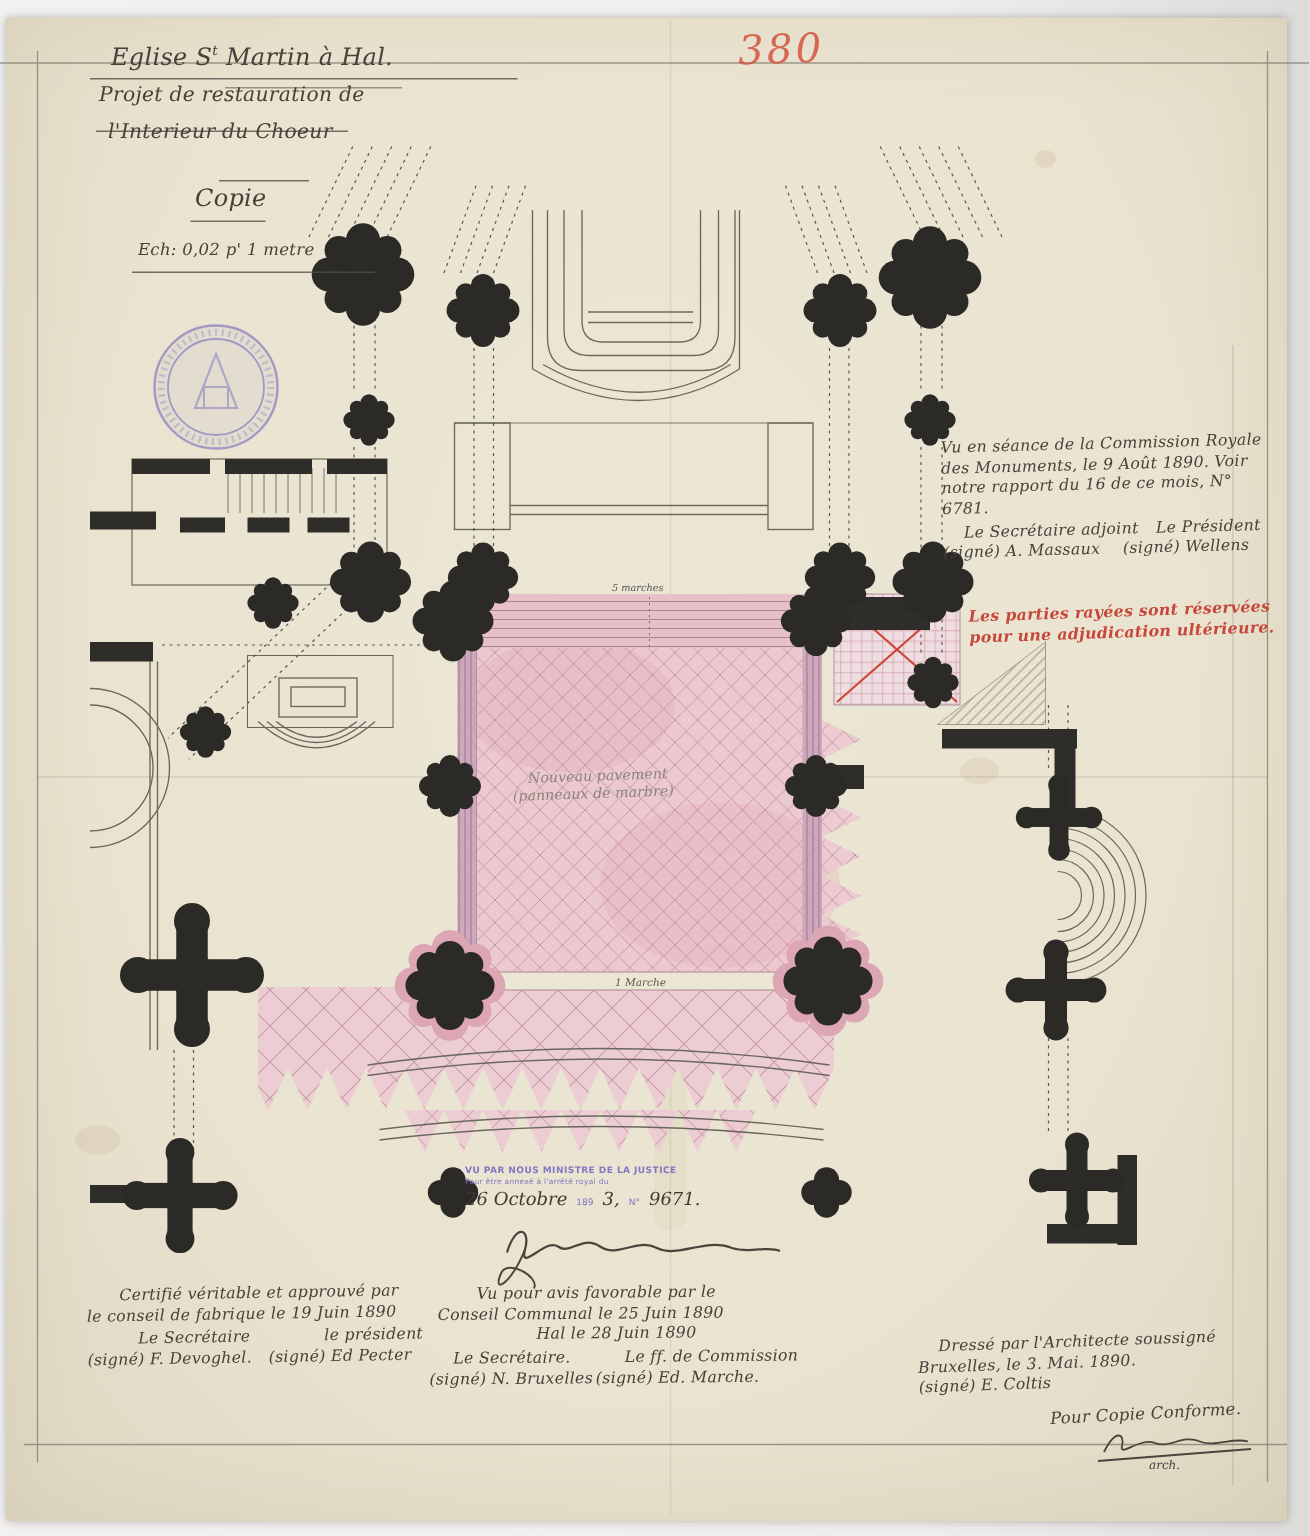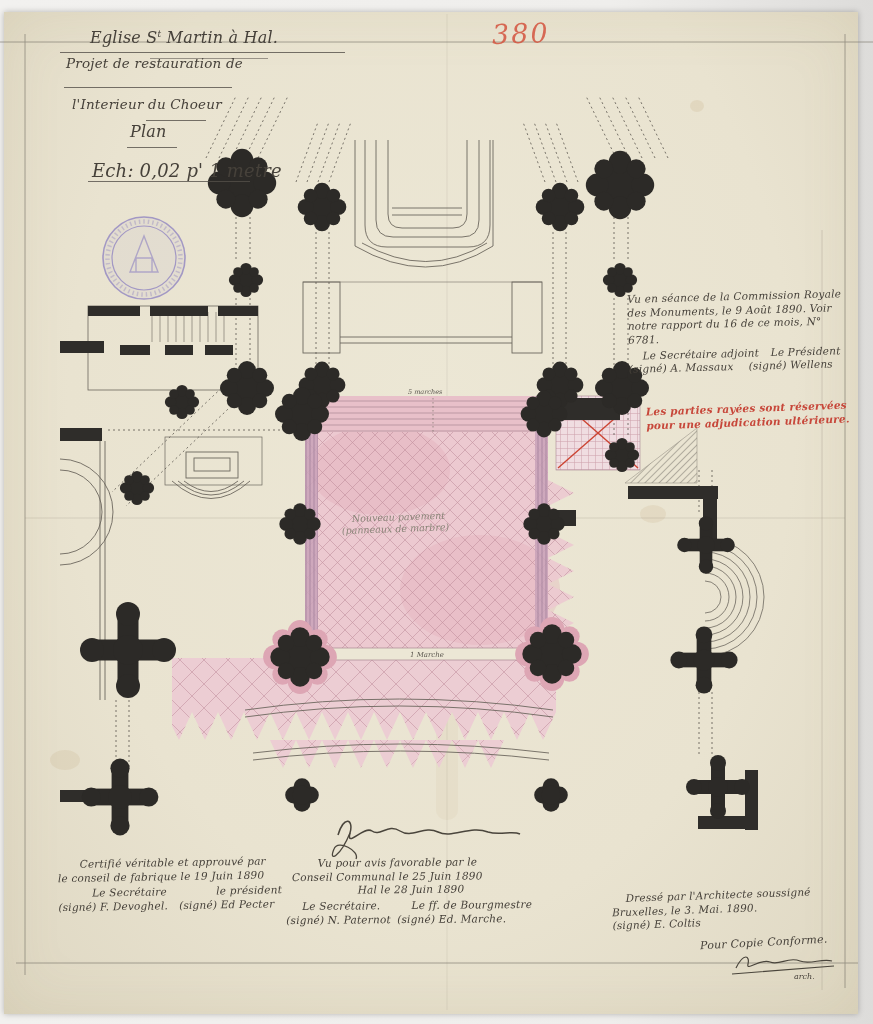--- a/index.html
+++ b/index.html
@@ -23,21 +23,21 @@
   
   #seal{position:absolute;left:100px;top:214px;width:88px;height:88px;opacity:.75;}
   #ministry{position:absolute;left:310px;top:777px;width:190px;color:#8277c2;}
   #ministry .p1{font-family:"DejaVu Sans",sans-serif;font-size:6px;font-weight:bold;letter-spacing:.3px;}
   #ministry .p2{font-family:"DejaVu Sans",sans-serif;font-size:5px;letter-spacing:.2px;margin-top:1px;}
   #ministry .hwrow{margin-top:1px;font-family:"DejaVu Serif",serif;font-style:italic;
                    color:#3f3a33;font-size:12px;display:flex;align-items:baseline;gap:6px;}
   #ministry .pr{font-family:"DejaVu Sans",sans-serif;font-style:normal;font-size:6px;color:#8277c2;}
   .sig-svg{position:absolute;pointer-events:none;}
   .block{font-size:10.5px;line-height:1.3;}
-  .cap{position:absolute;font-size:8px;color:#46413a;font-style:italic;margin-left:28px;}
+  .cap{position:absolute;font-size:8px;color:#46413a;font-style:italic;}
   svg text{font-family:"DejaVu Serif",serif;}
 </style>
 </head>
 <body>
 
 <div id="scene">
   <div id="paper"></div>
 
   <div class="stain" style="left:640px;top:505px;width:26px;height:18px;background:rgba(170,130,70,.10)"></div>
   <div class="stain" style="left:50px;top:750px;width:30px;height:20px;background:rgba(170,130,70,.10)"></div>
@@ -286,30 +286,30 @@
       <use href="#crs" transform="translate(718,787) scale(1.0)"></use>
     </g>
 
     <text x="408" y="394" font-size="6.5" fill="#5a564e" font-style="italic">5 marches</text>
     <text x="352" y="522" font-size="9.5" fill="#8a8478" font-style="italic" transform="rotate(-2 352 522)">Nouveau pavement</text>
     <text x="342" y="534" font-size="9.5" fill="#8a8478" font-style="italic" transform="rotate(-2 342 534)">(panneaux de marbre)</text>
     <text x="410" y="657" font-size="7" fill="#5a564e" font-style="italic">1 Marche</text>
   </svg>
 
   <div id="titleblock">
-    <div class="hw t1" style="left:90px;top:28px"><span>Eglise S</span><span class="sup">t</span><span> Martin à Hal.</span></div>
+    <div class="hw t1" style="left:74px;top:28px"><span>Eglise S</span><span class="sup">t</span><span> Martin à Hal.</span></div>
     <div class="rule" style="left:60px;top:52px;width:285px"></div>
     <div class="rule" style="left:150px;top:58px;width:118px;opacity:.55"></div>
     <div class="hw t2" style="left:66px;top:55px">Projet de restauration de</div>
     <div class="rule" style="left:64px;top:87px;width:168px"></div>
-    <div class="hw t2" style="left:72px;top:96px">l'Interieur du Choeur</div>
+    <div class="hw t2" style="left:72px;top:80px">l'Interieur du Choeur</div>
     <div class="rule" style="left:146px;top:120px;width:60px"></div>
-    <div class="hw t1" style="left:130px;top:122px">Plan</div>
+    <div class="hw t1" style="left:130px;top:122px">Copie</div>
     <div class="rule" style="left:127px;top:147px;width:50px"></div>
-    <div class="hw" style="left:92px;top:160px;font-size:18px">Ech: 0,02 p' 1 metre</div>
+    <div class="hw" style="left:92px;top:160px;font-size:11px">Ech: 0,02 p' 1 metre</div>
     <div class="rule" style="left:88px;top:181px;width:162px"></div>
   </div>
 
   <div id="invno">380</div>
 
   <svg id="seal" viewBox="0 0 88 88">
     <circle cx="44" cy="44" r="41" fill="rgba(150,138,200,.10)" stroke="#8b7fc0" stroke-width="1.6"></circle>
     <circle cx="44" cy="44" r="32" fill="none" stroke="#8b7fc0" stroke-width="1.2"></circle>
     <circle cx="44" cy="44" r="36.5" fill="none" stroke="#8b7fc0" stroke-width="4.5" stroke-dasharray="1.5 3" opacity="0.5"></circle>
     <path d="M30 58 L44 22 L58 58 Z M36 58 V44 H52 V58" fill="none" stroke="#8b7fc0" stroke-width="1.4" opacity="0.8"></path>
@@ -327,20 +327,31 @@
       <span>(signé) A. Massaux</span>
       <span>(signé) Wellens</span>
     </div>
   </div>
 
   <div class="hw block red" style="left:646px;top:402px;width:205px;font-weight:bold;transform:rotate(-2deg);font-size:10.5px">
     <div>Les parties rayées sont réservées</div>
     <div>pour une adjudication ultérieure.</div>
   </div>
 
+  <div id="ministry">
+    <div class="p1">VU PAR NOUS MINISTRE DE LA JUSTICE</div>
+    <div class="p2">Pour être annexé à l'arrêté royal du</div>
+    <div class="hwrow">
+      <span>26 Octobre</span>
+      <span class="pr">189</span>
+      <span>3,</span>
+      <span class="pr">N°</span>
+      <span>9671.</span>
+    </div>
+  </div>
 
   <svg class="sig-svg" style="left:320px;top:805px" width="210" height="60" viewBox="0 0 210 60">
     <path d="M18 30 C24 10 34 14 30 28 C26 44 44 20 52 26 C60 32 68 18 80 26 C92 34 104 20 118 27 C132 34 150 20 168 27 C180 31 192 25 200 29" fill="none" stroke="#4a453c" stroke-width="1.5"></path>
     <path d="M30 28 C20 52 8 58 14 44 C18 34 40 46 36 54" fill="none" stroke="#4a453c" stroke-width="1.3"></path>
   </svg>
 
   <div class="hw block" style="left:58px;top:856px;width:252px;transform:rotate(-1deg)">
     <div style="padding-left:22px">Certifié véritable et approuvé par</div>
     <div>le conseil de fabrique le 19 Juin 1890</div>
     <div class="row" style="padding:2px 28px 0 34px">
@@ -352,24 +363,24 @@
       <span>(signé) Ed Pecter</span>
     </div>
   </div>
 
   <div class="hw block" style="left:286px;top:856px;width:250px;transform:rotate(-0.5deg)">
     <div style="padding-left:32px">Vu pour avis favorable par le</div>
     <div style="padding-left:6px">Conseil Communal le 25 Juin 1890</div>
     <div style="text-align:center">Hal le 28 Juin 1890</div>
     <div class="row" style="padding:2px 4px 0 16px">
       <span>Le Secrétaire.</span>
-      <span>Le ff. de Bourgmestre</span>
+      <span>Le ff. de Commission</span>
     </div>
     <div class="row" style="padding-right:30px">
-      <span>(signé) N. Paternot</span>
+      <span>(signé) N. Bruxelles</span>
       <span>(signé) Ed. Marche.</span>
     </div>
   </div>
 
   <div class="hw block" style="left:612px;top:888px;width:250px;transform:rotate(-2deg)">
     <div style="padding-left:14px">Dressé par l'Architecte soussigné</div>
     <div>Bruxelles, le 3. Mai. 1890.</div>
     <div>(signé) E. Coltis</div>
   </div>
   <div class="hw" style="left:700px;top:936px;font-size:11px;transform:rotate(-3deg)">Pour Copie Conforme.</div>

